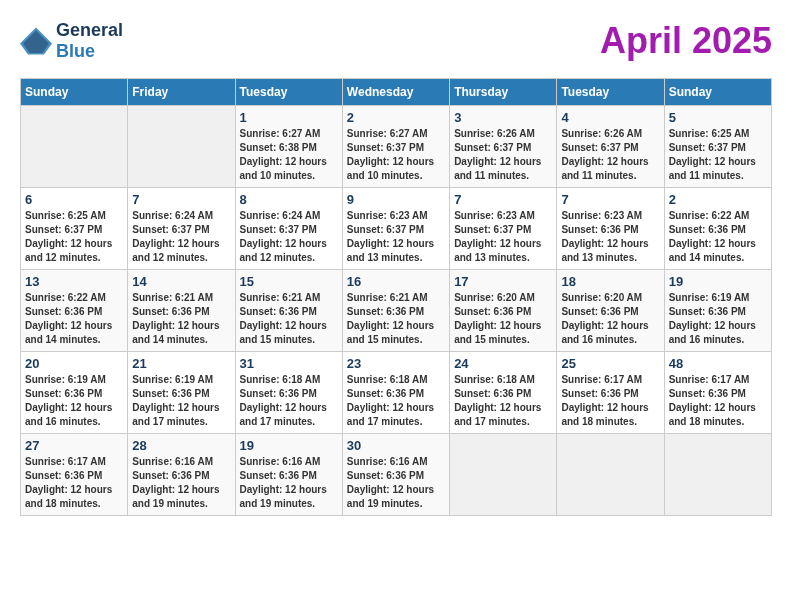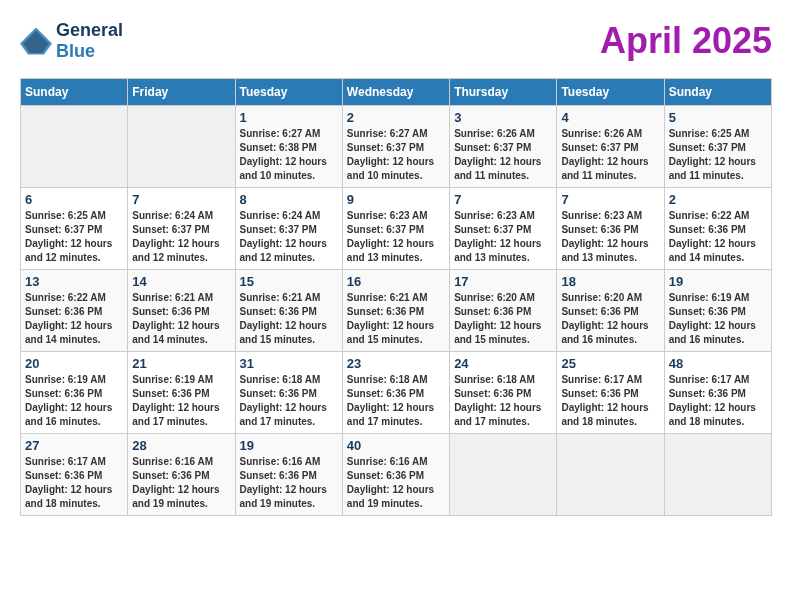--- a/index.html
+++ b/index.html
@@ -317,21 +317,21 @@
 and 19 minutes.</div>
         </td>
         <td>
           <div class="day-num">19</div>
           <div class="day-info" style="white-space: pre-line;">Sunrise: 6:16 AM
 Sunset: 6:36 PM
 Daylight: 12 hours
 and 19 minutes.</div>
         </td>
         <td>
-          <div class="day-num">40</div>
+          <div class="day-num">30</div>
           <div class="day-info" style="white-space: pre-line;">Sunrise: 6:16 AM
 Sunset: 6:36 PM
 Daylight: 12 hours
 and 19 minutes.</div>
         </td>
         <td class="empty-cell"></td>
         <td class="empty-cell"></td>
         <td class="empty-cell"></td>
       </tr>
     </tbody>

